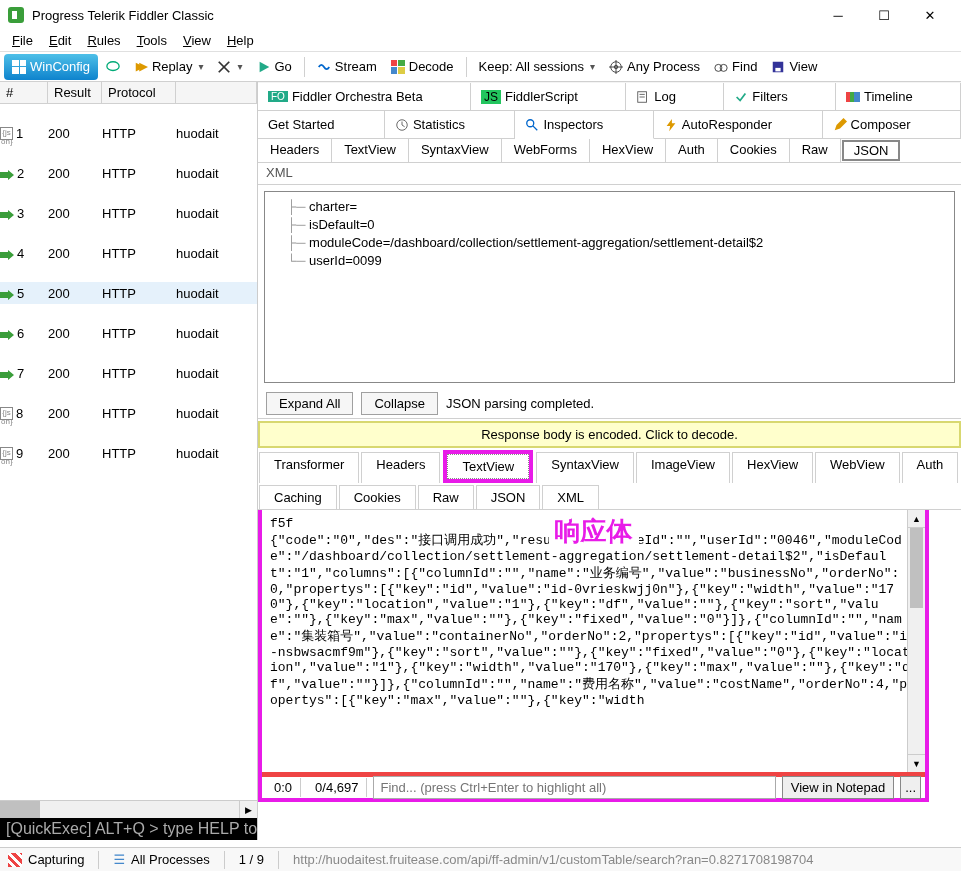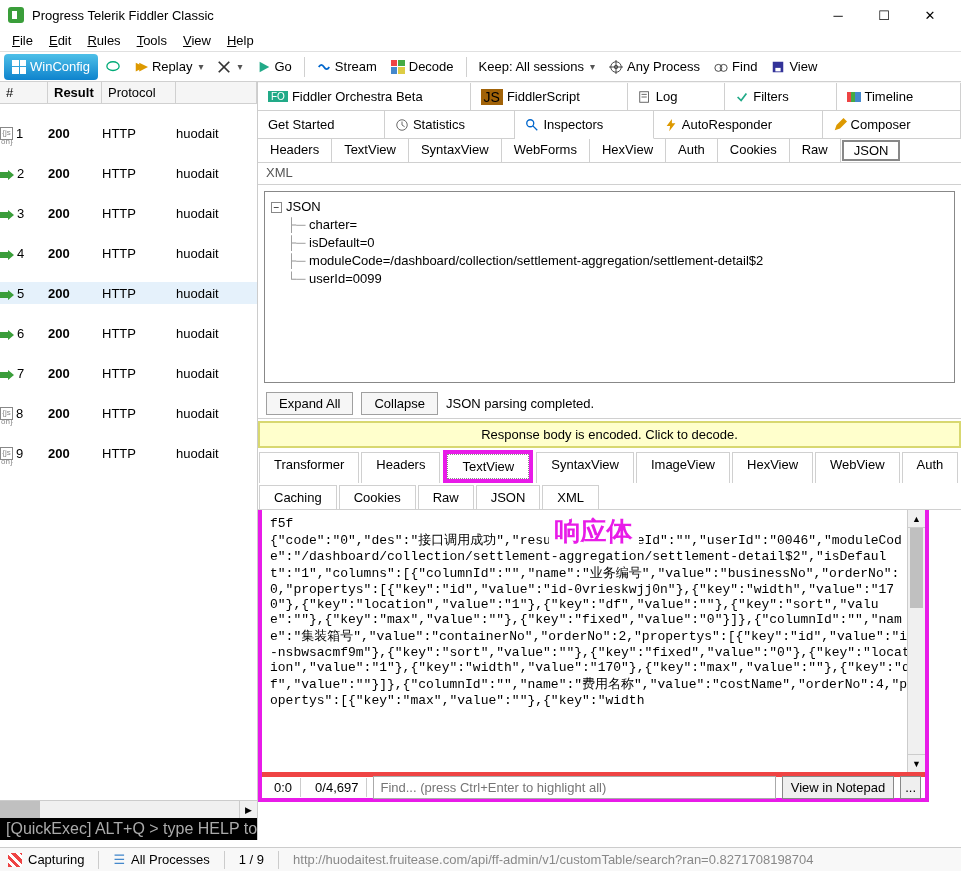--- a/index.html
+++ b/index.html
@@ -27,21 +27,21 @@
 
 
 .main { display: flex; height: 758px; }
 .left { width: 258px; border-right: 1px solid #ccc; display: flex; flex-direction: column; }
 .right { flex: 1; display: flex; flex-direction: column; min-width: 0; }
 
 
 .grid-header { display: flex; background: #f5f5f5; border-bottom: 1px solid #d0d0d0; height: 22px; }
 .grid-header div { border-right: 1px solid #d0d0d0; padding: 2px 6px; display: flex; align-items: center; }
 .col-n { width: 48px; }
-.col-res { width: 54px; font-weight: bold; }
+.col-res { width: 54px; }
 .col-prot { width: 74px; }
 .col-host { flex: 1; }
 .grid-rows { flex: 1; overflow: hidden; }
 .grid-row { display: flex; height: 22px; align-items: center; margin-top: 18px; }
 .grid-row.sel { background: #e5f1fb; }
 .grid-row .col-n { display: flex; align-items: center; gap: 3px; }
 .ico-sess { width: 13px; height: 13px; display: inline-block; }
 .ico-green { width:14px; height:10px; }
 .ico-green svg polygon { fill:#3a9e3a; }
 .ico-js { border: 1px solid #888; background: #fff; color:#888; font-size: 8px; line-height: 9px; text-align: center; }
@@ -313,21 +313,21 @@
   </div>
 
   <div class="right">
 
     <div class="tabstrip">
       <div class="tab fluid">
         <span style="background:#2a8;color:#fff;padding:0 3px;font-size:10px;">FO</span>
         <span>Fiddler Orchestra Beta</span>
       </div>
       <div class="tab fluid">
-        <span style="background:#a16207;padding:0 3px;font-size:14px;">JS</span>
+        <span style="background:#22c55e;padding:0 3px;font-size:12px;">JS</span>
         <span>FiddlerScript</span>
       </div>
       <div class="tab fluid">
         <svg class="tb-icon" viewBox="0 0 16 16">
             <rect x="2" y="2" width="10" height="12" fill="none" stroke="#555"></rect>
             <line x1="4" y1="5" x2="10" y2="5" stroke="#555"></line>
             <line x1="4" y1="8" x2="10" y2="8" stroke="#555"></line>
           </svg>
         <span>Log</span>
       </div>
@@ -381,21 +381,20 @@
       <div class="subtab">WebForms</div>
       <div class="subtab">HexView</div>
       <div class="subtab">Auth</div>
       <div class="subtab">Cookies</div>
       <div class="subtab">Raw</div>
       <div class="subtab jsonact">JSON</div>
     </div>
     <div class="xml-label">XML</div>
 
     <div class="tree-wrap">
-      <div class="tree-node"><span class="tree-toggle">−</span><span>JSON</span></div>
       <div id="tree-items" style="margin-left:16px;">
           <div class="tree-node"><span class="tree-dotted">├─ </span>charter=</div>
           <div class="tree-node"><span class="tree-dotted">├─ </span>isDefault=0</div>
           <div class="tree-node"><span class="tree-dotted">├─ </span>moduleCode=/dashboard/collection/settlement-aggregation/settlement-detail$2</div>
           <div class="tree-node"><span class="tree-dotted">└─ </span>userId=0099</div>
         </div>
     </div>
 
     <div class="btnrow">
       <button class="btn">Expand All</button>

